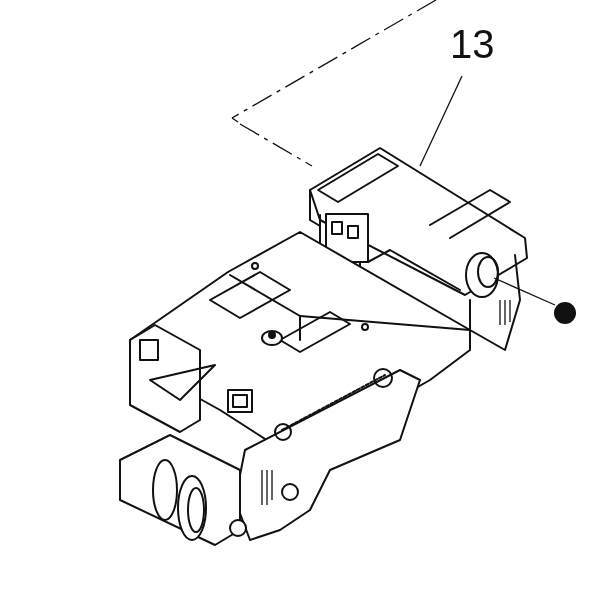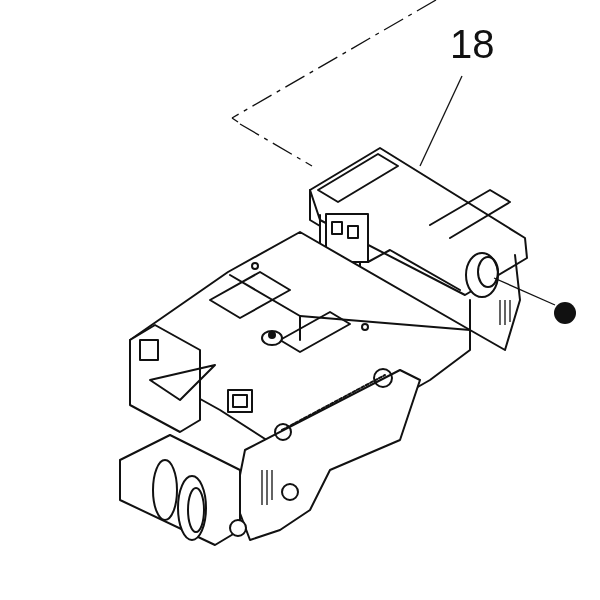--- a/index.html
+++ b/index.html
@@ -8,21 +8,21 @@
   .callout { position:absolute; font-size:40px; color:#111; line-height:1; }
   svg { position:absolute; left:0; top:0; }
   .ln { fill:none; stroke:#111; stroke-width:2; stroke-linejoin:round; stroke-linecap:round; }
   .thin { fill:none; stroke:#111; stroke-width:1.3; }
   .fillw { fill:#fff; stroke:#111; stroke-width:2; stroke-linejoin:round; }
 </style>
 </head>
 <body>
 
 <div id="stage">
-  <div class="callout" style="left:450px; top:24px;">18</div>
+  <div class="callout" style="left:450px; top:24px;">13</div>
 
   <svg width="600" height="600" viewBox="0 0 600 600">
 
     <g>
       <path class="thin" stroke-dasharray="22,6,4,6" d="M436,0 L232,118"></path>
       <path class="thin" d="M232,118 L238,122"></path>
       <path class="thin" stroke-dasharray="22,6,4,6" d="M240,124 L312,166"></path>
     </g>
 
     <path class="thin" d="M462,76 L420,166"></path>

